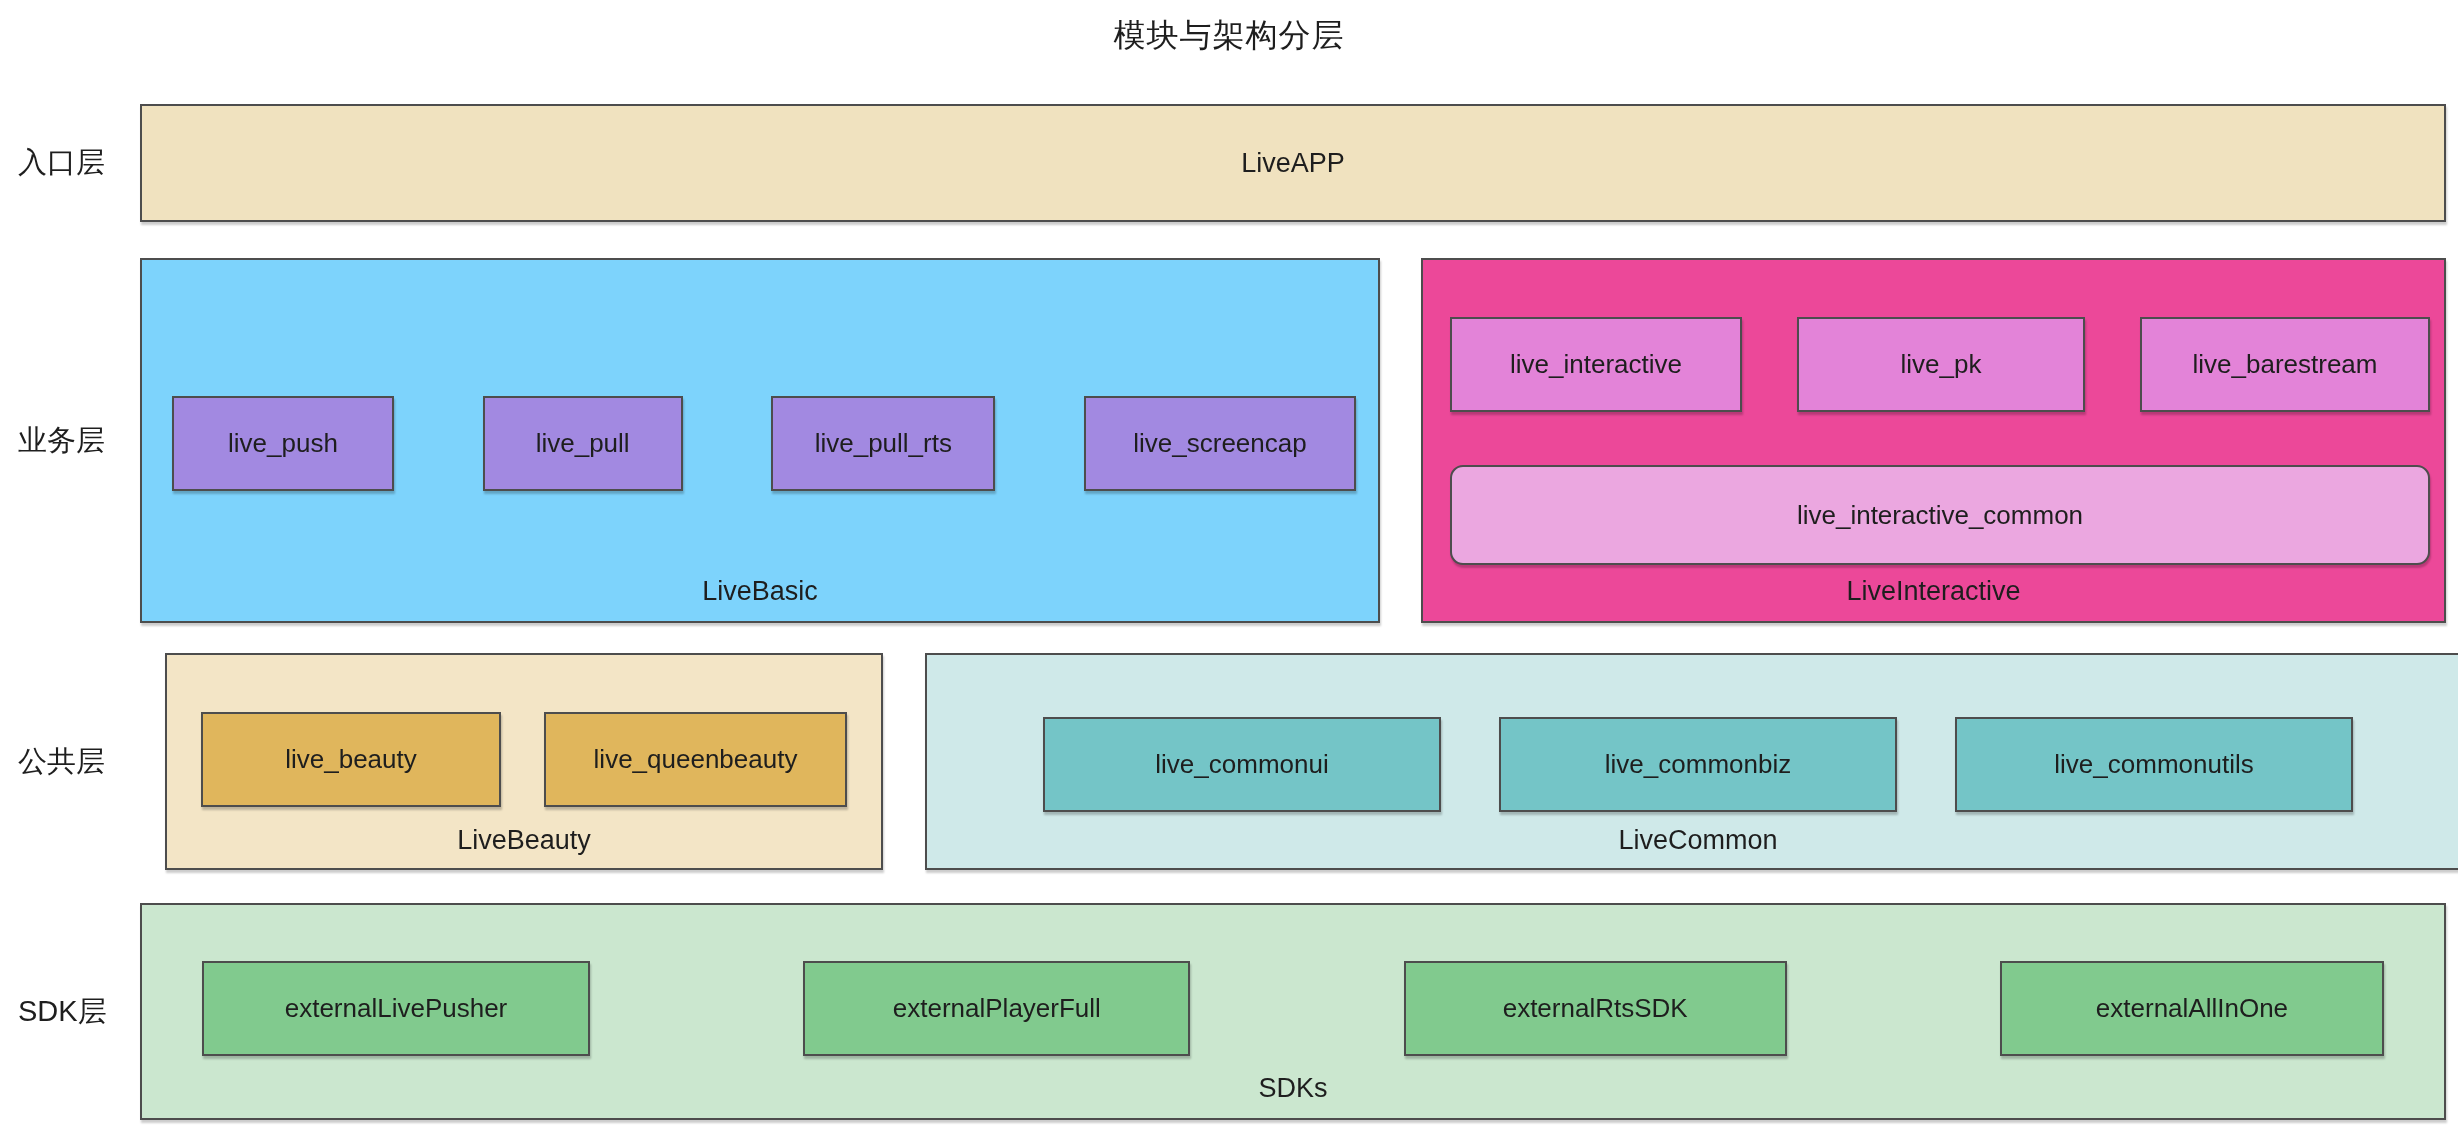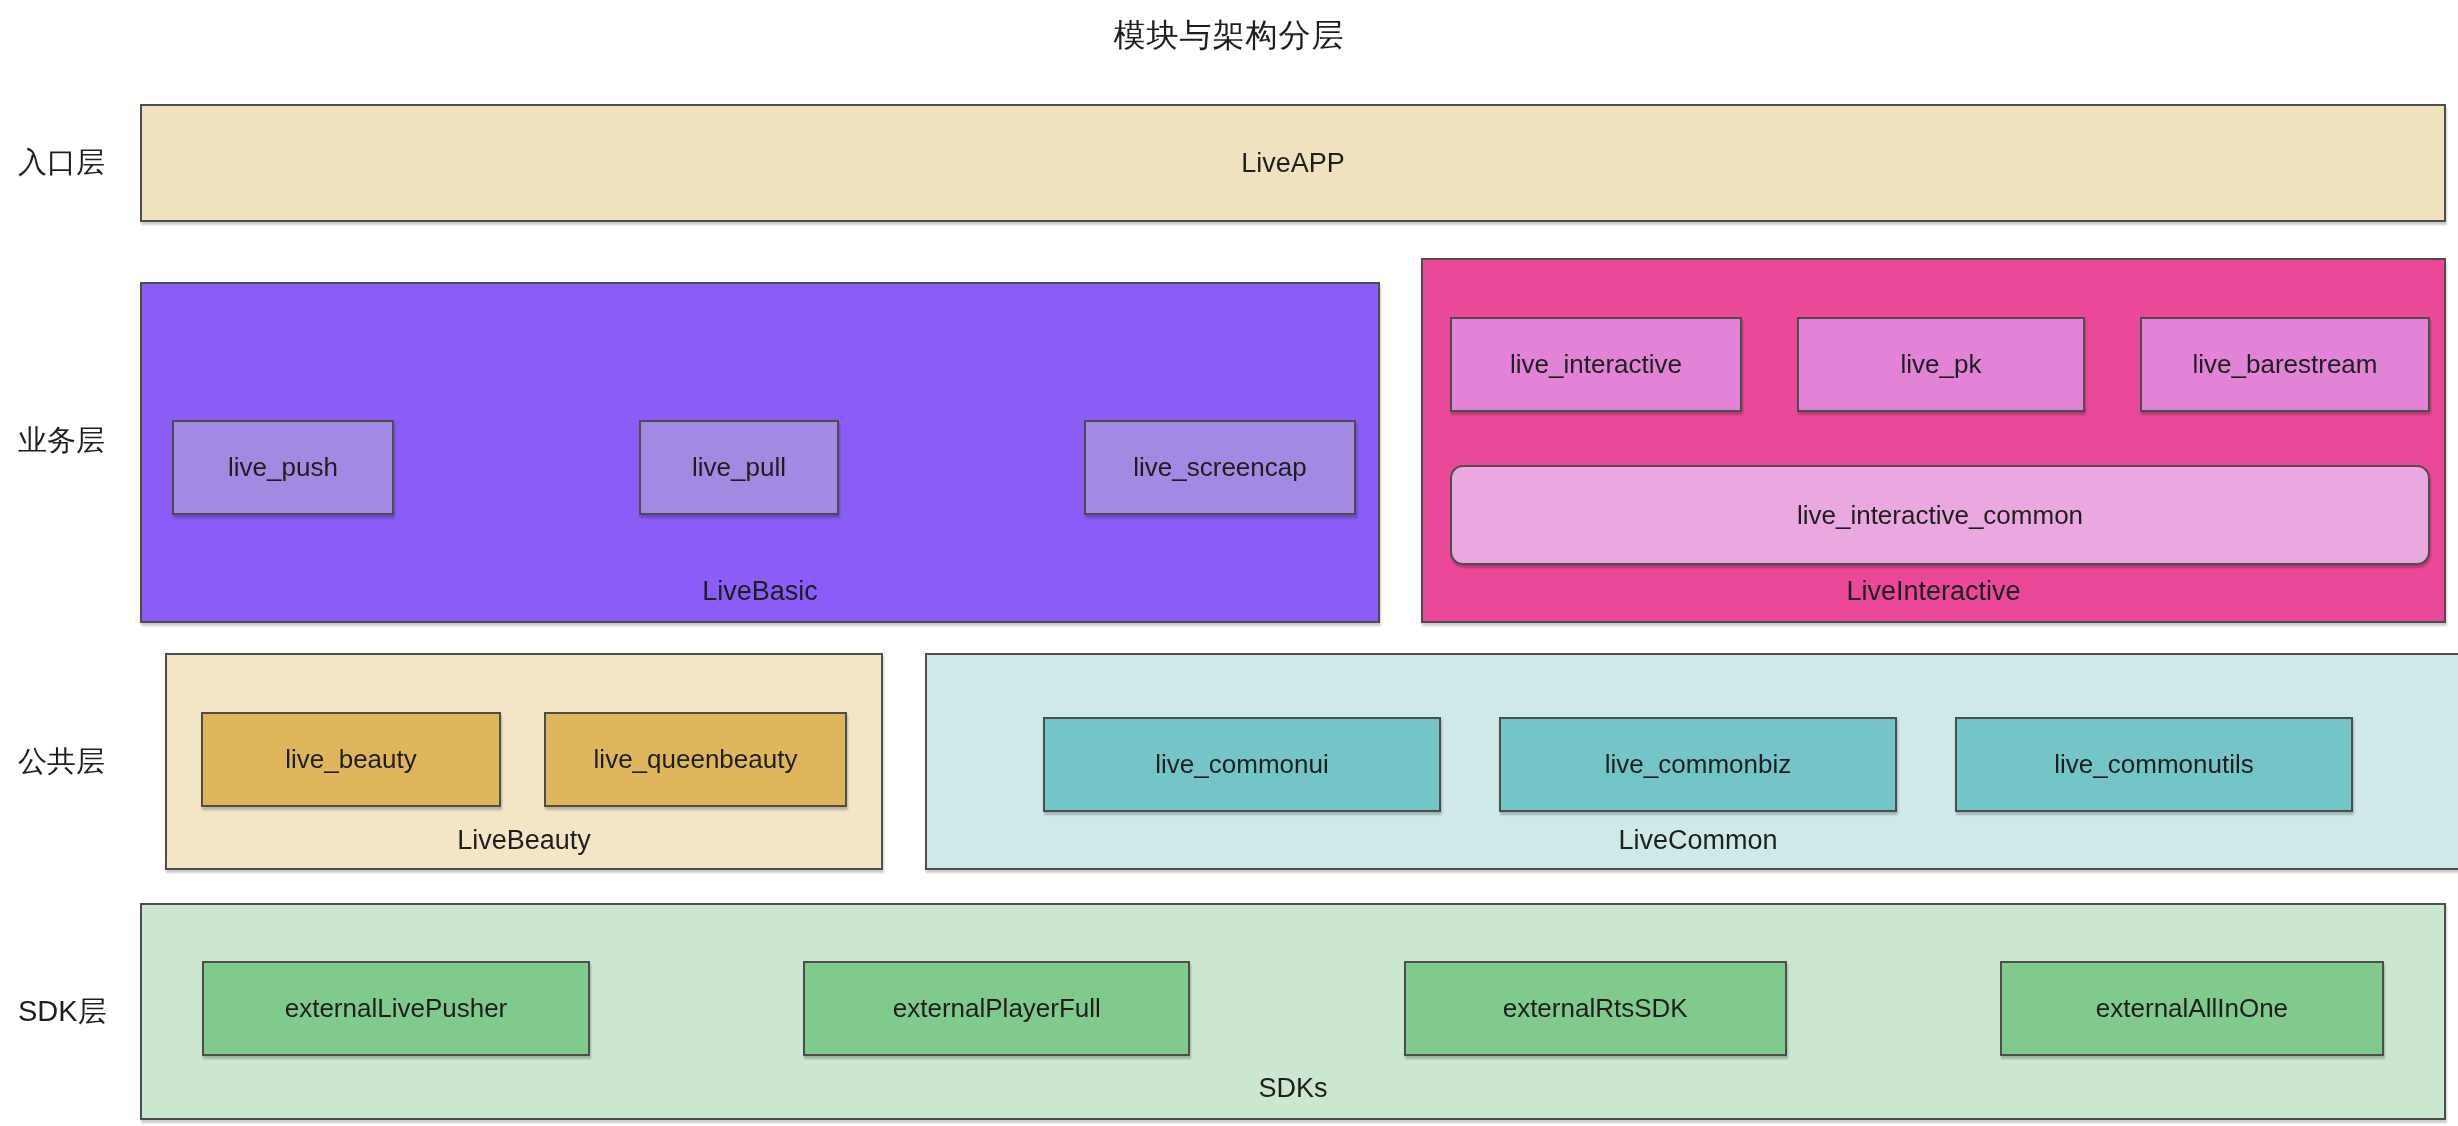--- a/index.html
+++ b/index.html
@@ -25,21 +25,21 @@
   .group{position:relative;box-sizing:border-box;border:2px solid #4d4d4d;
     box-shadow:1px 3px 2px rgba(0,0,0,0.20);}
   .group-label{position:absolute;left:0;right:0;text-align:center;font-size:27px;}
 
   .module{box-sizing:border-box;border:2px solid #4d4d4d;height:95px;
     display:flex;align-items:center;justify-content:center;font-size:26px;
     box-shadow:1px 3px 2px rgba(0,0,0,0.22);white-space:nowrap;}
 
   
   .f-entry{background:#f0e2bf;}
-  .f-basic{background:#8b5cf6;margin-top:24px;}
+  .f-basic{background:#7dd3fc;}
   .f-basic-mod{background:#a289e1;}
   .f-inter{background:#ec4899;}
   .f-inter-mod{background:#e383d8;}
   .f-inter-common{background:#eba7e0;border-radius:13px;}
   .f-beauty{background:#f3e5c6;}
   .f-beauty-mod{background:#e0b65c;}
   .f-common{background:#cfe9e9;}
   .f-common-mod{background:#74c5c7;}
   .f-sdk{background:#cbe7cf;}
   .f-sdk-mod{background:#81ca8e;}
@@ -79,20 +79,21 @@
     <div class="group f-entry g-entry">
       <span>LiveAPP</span>
     </div>
   </div>
 
   <div class="row row-business">
     <div class="group f-basic g-basic">
       <div class="mods-basic">
         <div class="module f-basic-mod" style="width:222px">live_push</div>
         <div class="module f-basic-mod" style="width:200px">live_pull</div>
+        <div class="module f-basic-mod" style="width:224px">live_pull_rts</div>
         <div class="module f-basic-mod" style="width:272px">live_screencap</div>
       </div>
       <div class="group-label lbl-b14">LiveBasic</div>
     </div>
 
     <div class="group f-inter g-inter">
       <div class="mods-inter-top">
         <div class="module f-inter-mod" style="width:292px">live_interactive</div>
         <div class="module f-inter-mod" style="width:288px">live_pk</div>
         <div class="module f-inter-mod" style="width:290px">live_barestream</div>

